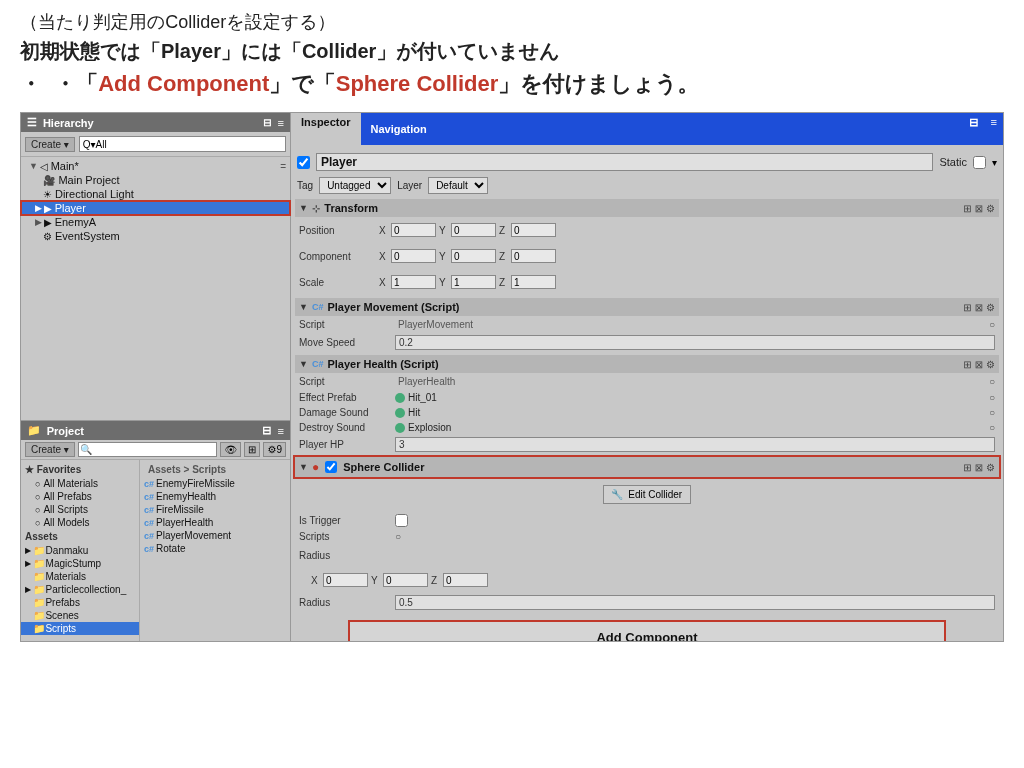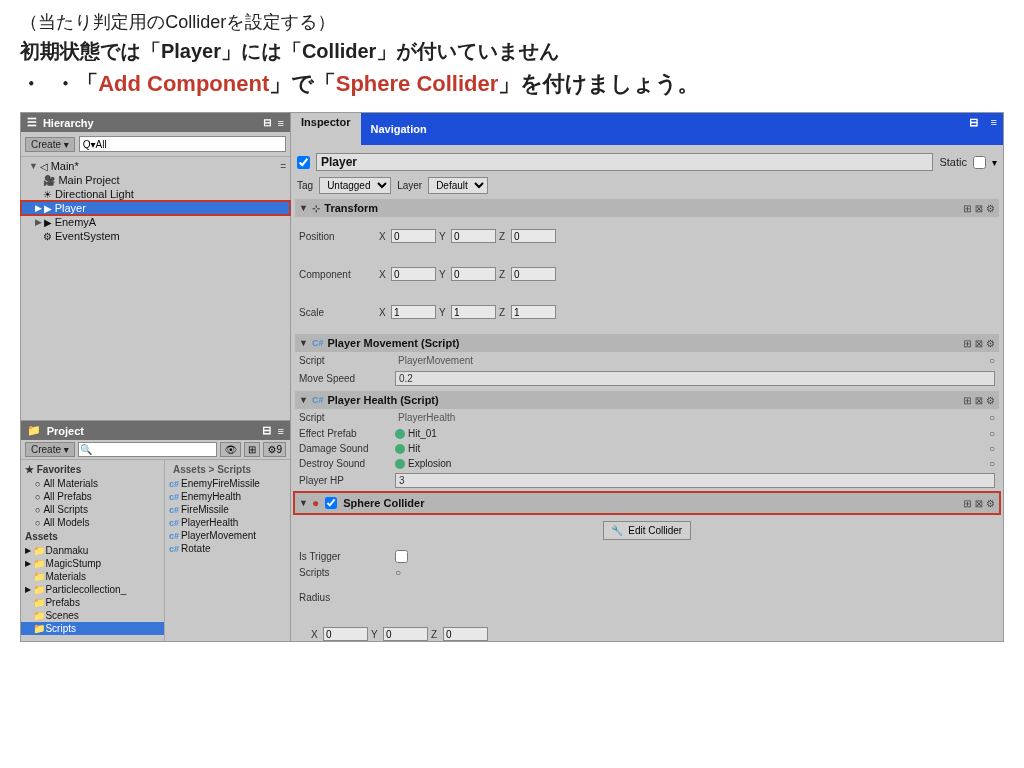--- a/index.html
+++ b/index.html
@@ -120,21 +120,21 @@
       display: flex;
       flex-direction: column;
     }
     .project-content {
       display: flex;
       flex: 1;
       overflow: hidden;
       font-size: 10px;
     }
     .project-left {
-      width: 144px;
+      width: 119px;
       border-right: 1px solid #aaa;
       overflow-y: auto;
       padding: 2px 0;
     }
     .project-right {
       flex: 1;
       overflow-y: auto;
       padding: 2px 4px;
     }
     .proj-section-header {
@@ -266,21 +266,21 @@
       display: flex;
       gap: 3px;
       font-size: 10px;
       color: #444;
     }
 
     
     .field-row {
       display: flex;
       align-items: center;
-      padding: 12px 4px;
+      padding: 6px 4px;
       font-size: 10px;
       color: #222;
     }
     .field-label {
       width: 80px;
       font-size: 10px;
       color: #333;
     }
     .xyz-group {
       display: flex;

